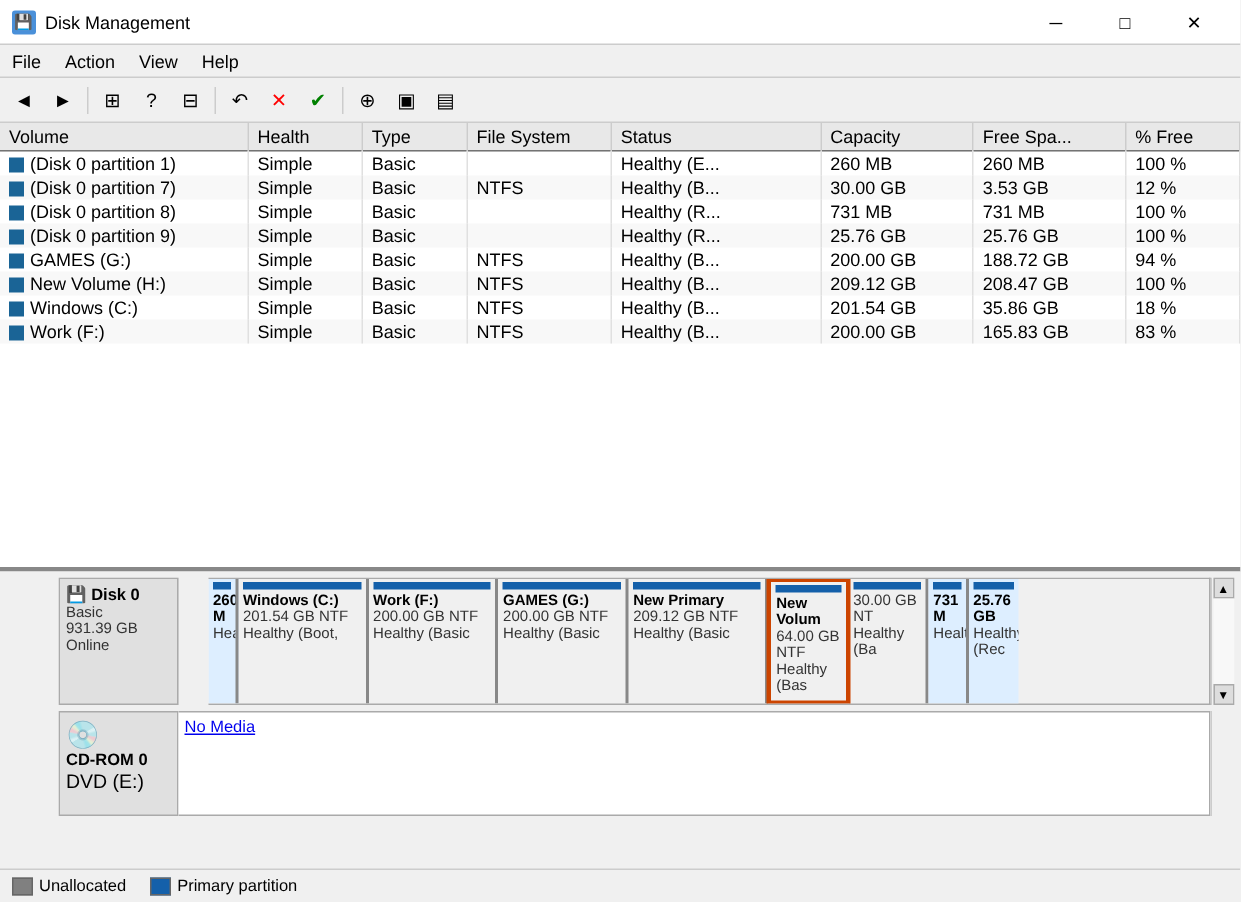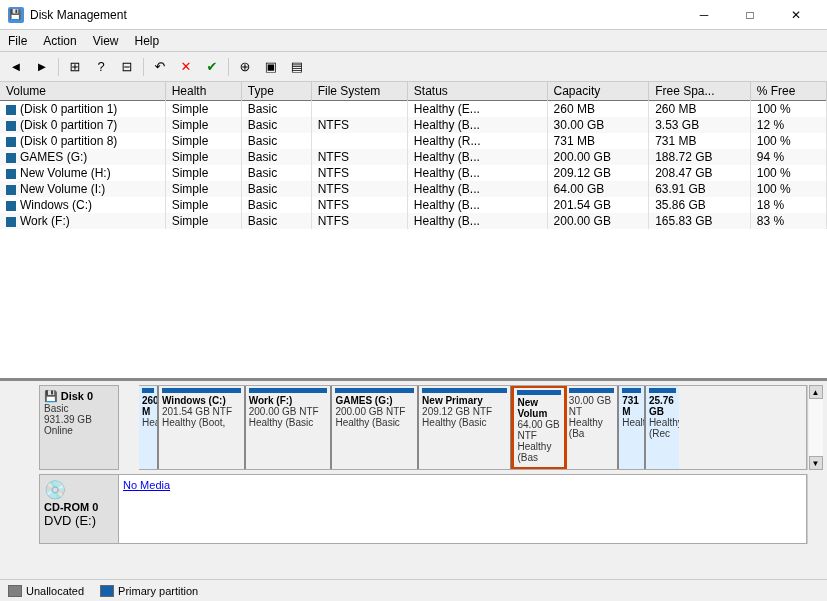--- a/index.html
+++ b/index.html
@@ -287,47 +287,47 @@
     <td><span class="row-icon"></span>(Disk 0 partition 8)</td>
     <td>Simple</td>
     <td>Basic</td>
     <td></td>
     <td>Healthy (R...</td>
     <td>731 MB</td>
     <td>731 MB</td>
     <td>100 %</td>
   </tr>
           <tr>
+    <td><span class="row-icon"></span>(Disk 0 partition 9)</td>
+    <td>Simple</td>
+    <td>Basic</td>
+    <td></td>
+    <td>Healthy (R...</td>
+    <td>25.76 GB</td>
+    <td>25.76 GB</td>
+    <td>100 %</td>
+  </tr>
+          <tr>
     <td><span class="row-icon"></span>GAMES (G:)</td>
     <td>Simple</td>
     <td>Basic</td>
     <td>NTFS</td>
     <td>Healthy (B...</td>
     <td>200.00 GB</td>
     <td>188.72 GB</td>
     <td>94 %</td>
   </tr>
           <tr>
     <td><span class="row-icon"></span>New Volume (H:)</td>
     <td>Simple</td>
     <td>Basic</td>
     <td>NTFS</td>
     <td>Healthy (B...</td>
     <td>209.12 GB</td>
     <td>208.47 GB</td>
-    <td>100 %</td>
-  </tr>
-          <tr>
-    <td><span class="row-icon"></span>New Volume (I:)</td>
-    <td>Simple</td>
-    <td>Basic</td>
-    <td>NTFS</td>
-    <td>Healthy (B...</td>
-    <td>64.00 GB</td>
-    <td>63.91 GB</td>
     <td>100 %</td>
   </tr>
           <tr>
     <td><span class="row-icon"></span>Windows (C:)</td>
     <td>Simple</td>
     <td>Basic</td>
     <td>NTFS</td>
     <td>Healthy (B...</td>
     <td>201.54 GB</td>
     <td>35.86 GB</td>

